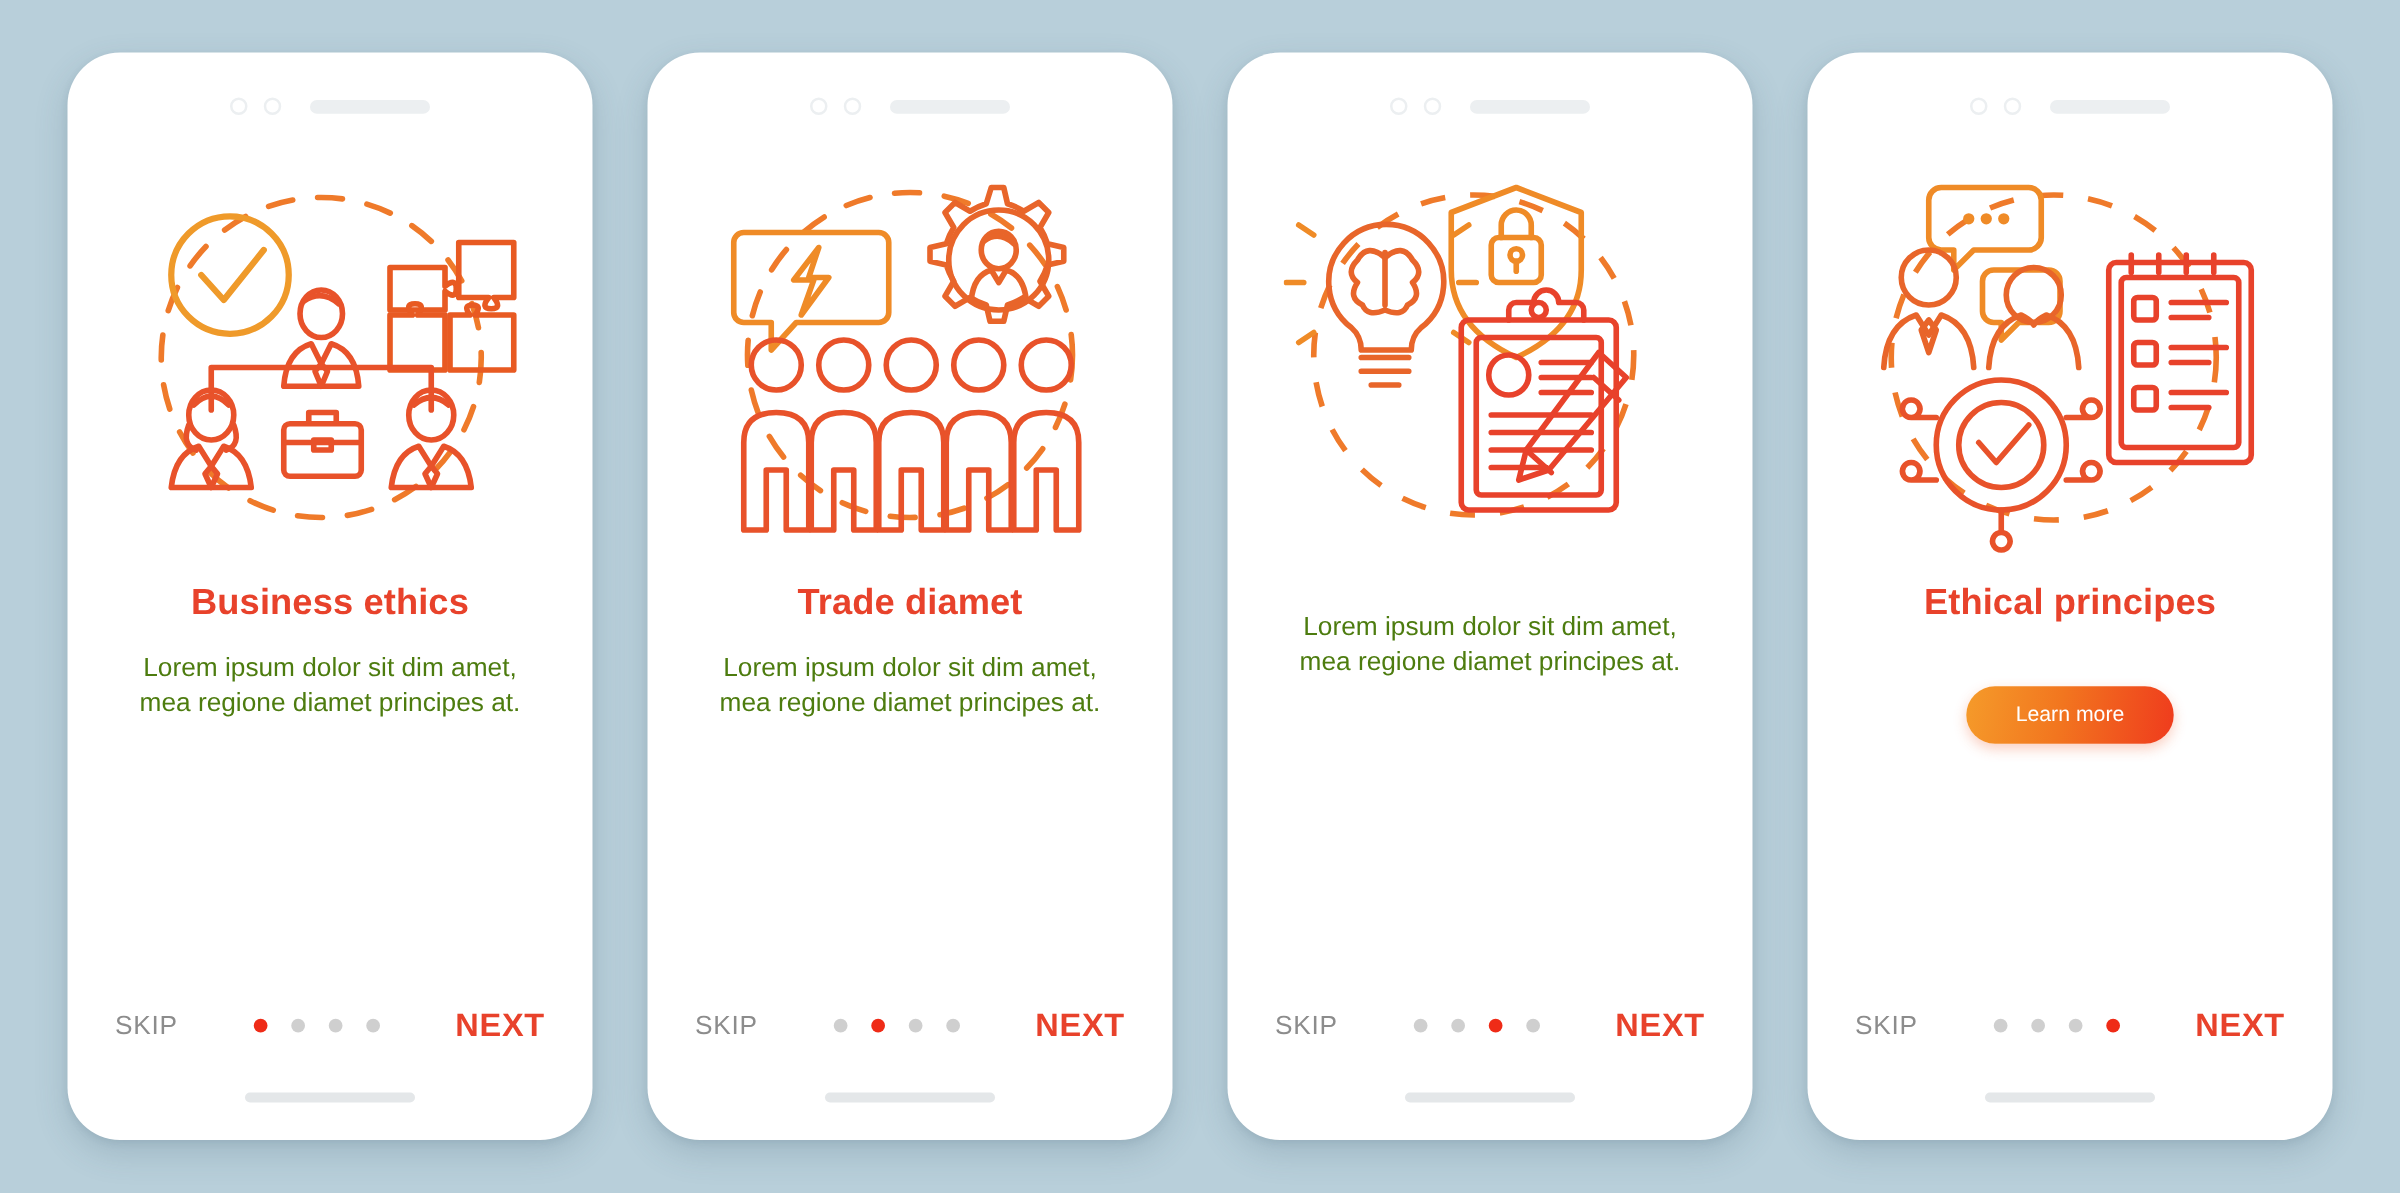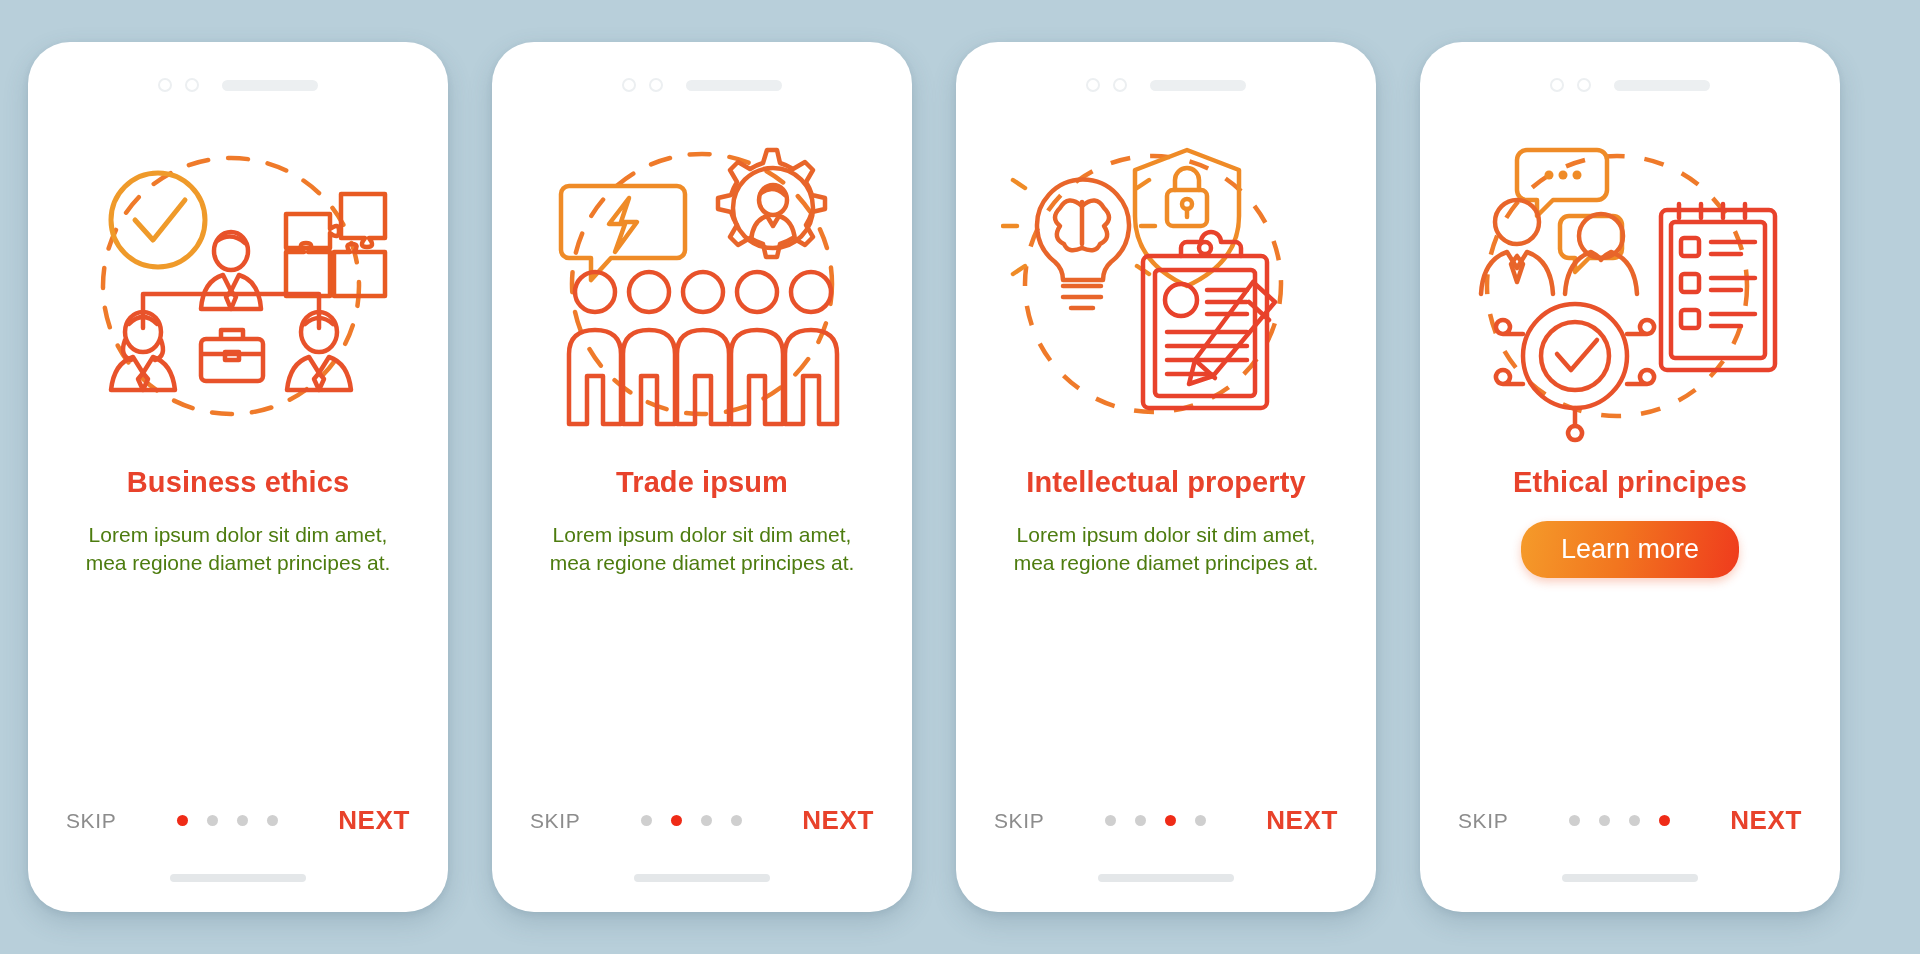--- a/index.html
+++ b/index.html
@@ -16,20 +16,21 @@
     display: flex;
     align-items: center;
     justify-content: center;
   }
 
   .screens-row {
     width: 1920px;
     height: 954px;
     display: flex;
     align-items: center;
+    justify-content: center;
     gap: 44px;
     padding: 0 28px;
   }
 
   
   .phone {
     position: relative;
     width: 420px;
     height: 870px;
     background: #ffffff;
@@ -108,27 +109,28 @@
     display: flex;
     justify-content: center;
     margin-top: 22px;
     flex: 0 0 auto;
   }
   .cta-btn {
     border: none;
     cursor: pointer;
     font-family: inherit;
     color: #ffffff;
-    font-size: 27px;
+    font-size: 17px;
     font-weight: 400;
     padding: 13px 40px;
     border-radius: 26px;
     background: linear-gradient(100deg, #f59b2a 0%, #f2761f 45%, #ef3b1d 100%);
     box-shadow: 0 4px 10px rgba(238, 80, 30, 0.28);
     white-space: nowrap;
+    margin-top: 28px;
   }
 
   
   .nav-row {
     width: 100%;
     margin-top: auto;
     display: flex;
     align-items: center;
     justify-content: space-between;
     padding: 0 4px;
@@ -310,21 +312,21 @@
           <circle cx="220" cy="158" r="20"></circle>
           <path d="M194 290 v-70 q0 -24 26 -24 q26 0 26 24 v70 h-18 v-48 h-16 v48 z"></path>
 
           <circle cx="274" cy="158" r="20"></circle>
           <path d="M248 290 v-70 q0 -24 26 -24 q26 0 26 24 v70 h-18 v-48 h-16 v48 z"></path>
         </g>
       </svg>
     </div>
 
     <div class="text-block">
-      <div class="card-title">Trade ipsum</div>
+      <div class="card-title">Trade diamet</div>
       <div class="card-body">Lorem ipsum dolor sit dim amet, mea regione diamet principes at.</div>
     </div>
 
     <div class="spacer-flex"></div>
 
     <div class="nav-row">
       <span class="nav-skip">SKIP</span>
       <span class="dots">
         <span class="dot"></span>
         <span class="dot active"></span>
@@ -383,21 +385,20 @@
 
         <g stroke="#e8422b" stroke-width="4.5" fill="none" stroke-linejoin="round" stroke-linecap="round">
           <path d="M252 148 l22 20 l-62 74 l-24 8 l6 -24 z"></path>
           <path d="M248 168 l20 18"></path>
           <path d="M194 226 l20 18"></path>
         </g>
       </svg>
     </div>
 
     <div class="text-block">
-      <div class="card-title">Intellectual property</div>
       <div class="card-body">Lorem ipsum dolor sit dim amet, mea regione diamet principes at.</div>
     </div>
 
     <div class="spacer-flex"></div>
 
     <div class="nav-row">
       <span class="nav-skip">SKIP</span>
       <span class="dots">
         <span class="dot"></span>
         <span class="dot"></span>

